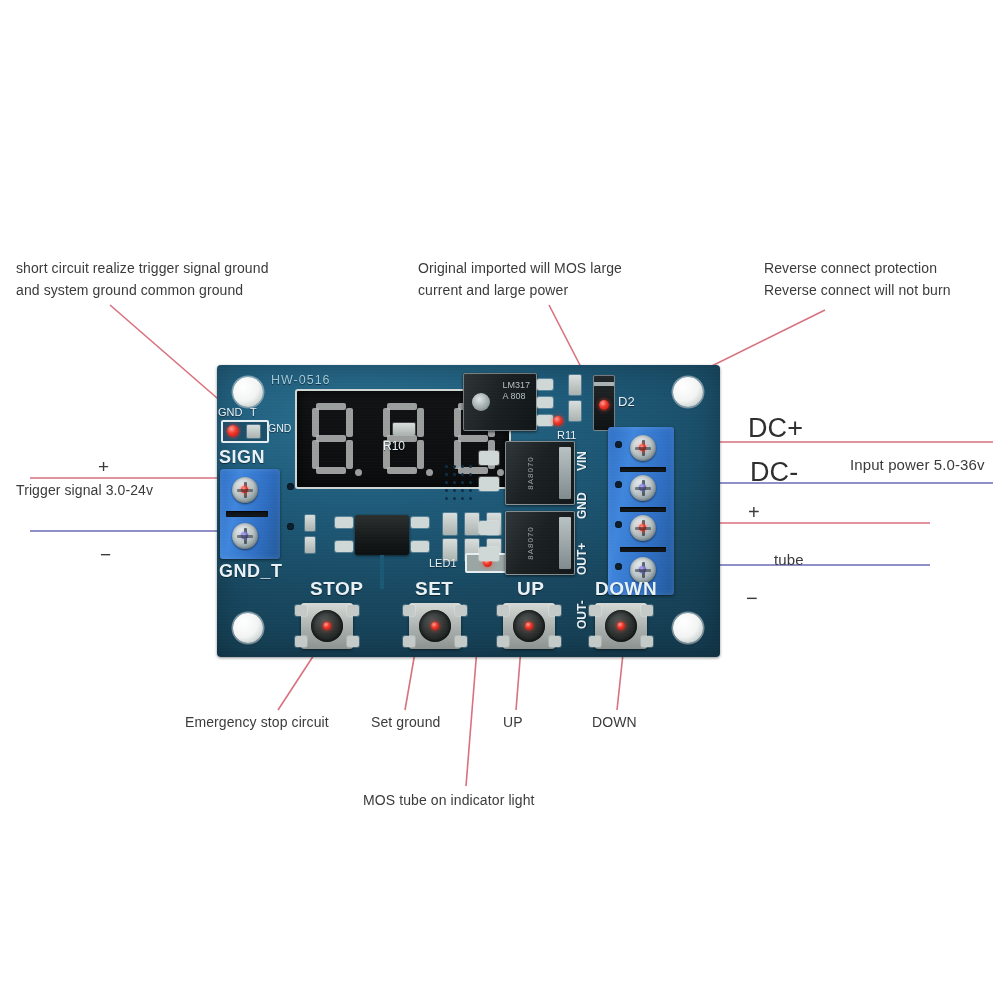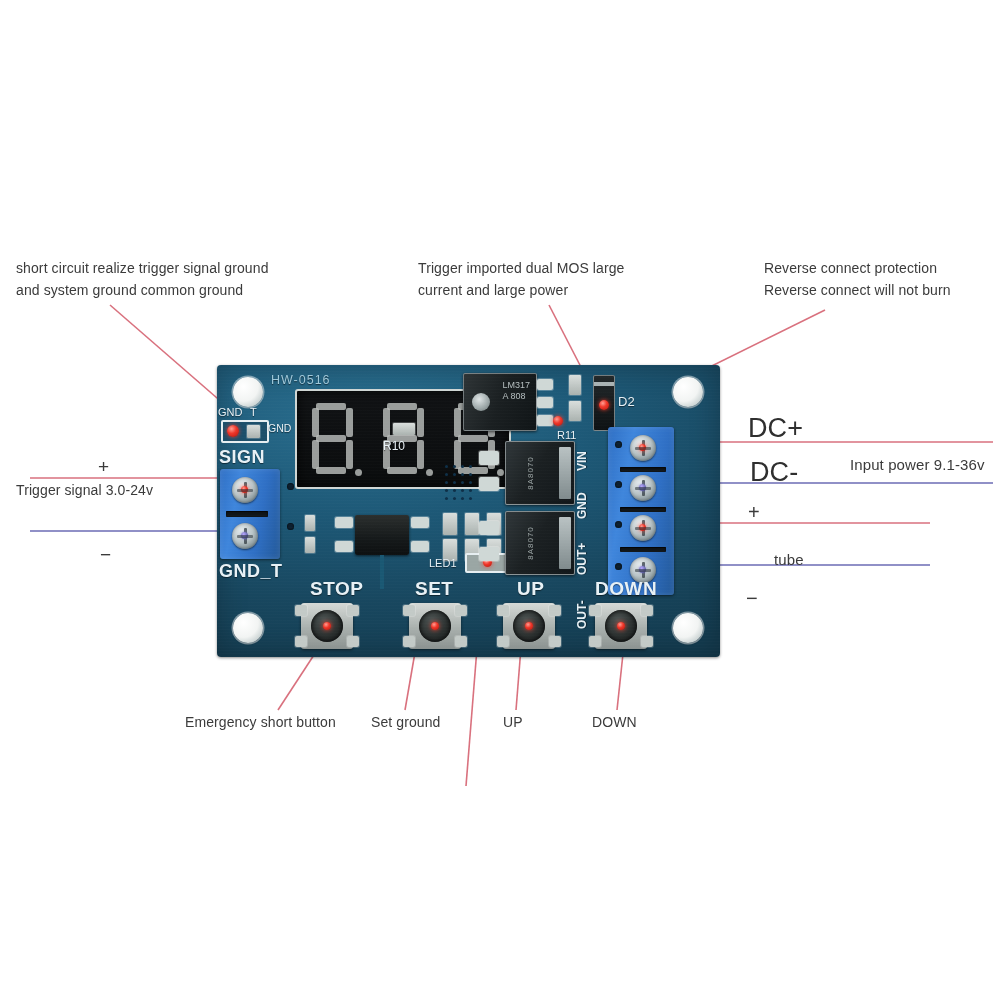--- a/index.html
+++ b/index.html
@@ -180,42 +180,43 @@
 
       <line x1="993" y1="483" x2="700" y2="483"></line>
 
       <line x1="930" y1="565" x2="700" y2="565"></line>
     </g>
   </svg>
 
   <div class="anno" style="left:16px;top:258px;width:300px;">short circuit realize trigger signal ground
 and system ground common ground</div>
 
-  <div class="anno" style="left:418px;top:258px;width:260px;">Trigger imported dual MOS large
+  <div class="anno" style="left:418px;top:258px;width:260px;">Original imported will MOS large
 current and large power</div>
 
   <div class="anno" style="left:764px;top:258px;width:250px;">Reverse connect protection
 Reverse connect will not burn</div>
 
   <div class="anno" style="left:98px;top:452px;font-size:19px;">+</div>
   <div class="anno" style="left:16px;top:480px;">Trigger signal 3.0-24v</div>
   <div class="anno" style="left:100px;top:540px;font-size:19px;">−</div>
 
   <div class="anno" style="left:748px;top:408px;font-size:27px;color:#2f2f2f;">DC+</div>
   <div class="anno" style="left:750px;top:452px;font-size:27px;color:#2f2f2f;">DC-</div>
-  <div class="anno sm" style="left:850px;top:453px;">Input power 9.1-36v</div>
+  <div class="anno sm" style="left:850px;top:453px;">Input power 5.0-36v</div>
 
   <div class="anno" style="left:748px;top:497px;font-size:20px;">+</div>
   <div class="anno sm" style="left:774px;top:548px;">tube</div>
   <div class="anno" style="left:746px;top:583px;font-size:20px;">−</div>
 
-  <div class="anno" style="left:185px;top:712px;">Emergency short button</div>
+  <div class="anno" style="left:185px;top:712px;">Emergency stop circuit</div>
   <div class="anno" style="left:371px;top:712px;">Set ground</div>
   <div class="anno" style="left:503px;top:712px;">UP</div>
   <div class="anno" style="left:592px;top:712px;">DOWN</div>
+  <div class="anno" style="left:363px;top:790px;">MOS tube on indicator light</div>
 
   <div id="pcb">
 
     <div class="hole" style="left:16px;top:12px;"></div>
     <div class="hole" style="left:456px;top:12px;"></div>
     <div class="hole" style="left:16px;top:248px;"></div>
     <div class="hole" style="left:456px;top:248px;"></div>
 
     <div class="silk thin" style="left:54px;top:8px;font-size:12.5px;letter-spacing:1px;color:#9fc8da;">HW-0516</div>
 

